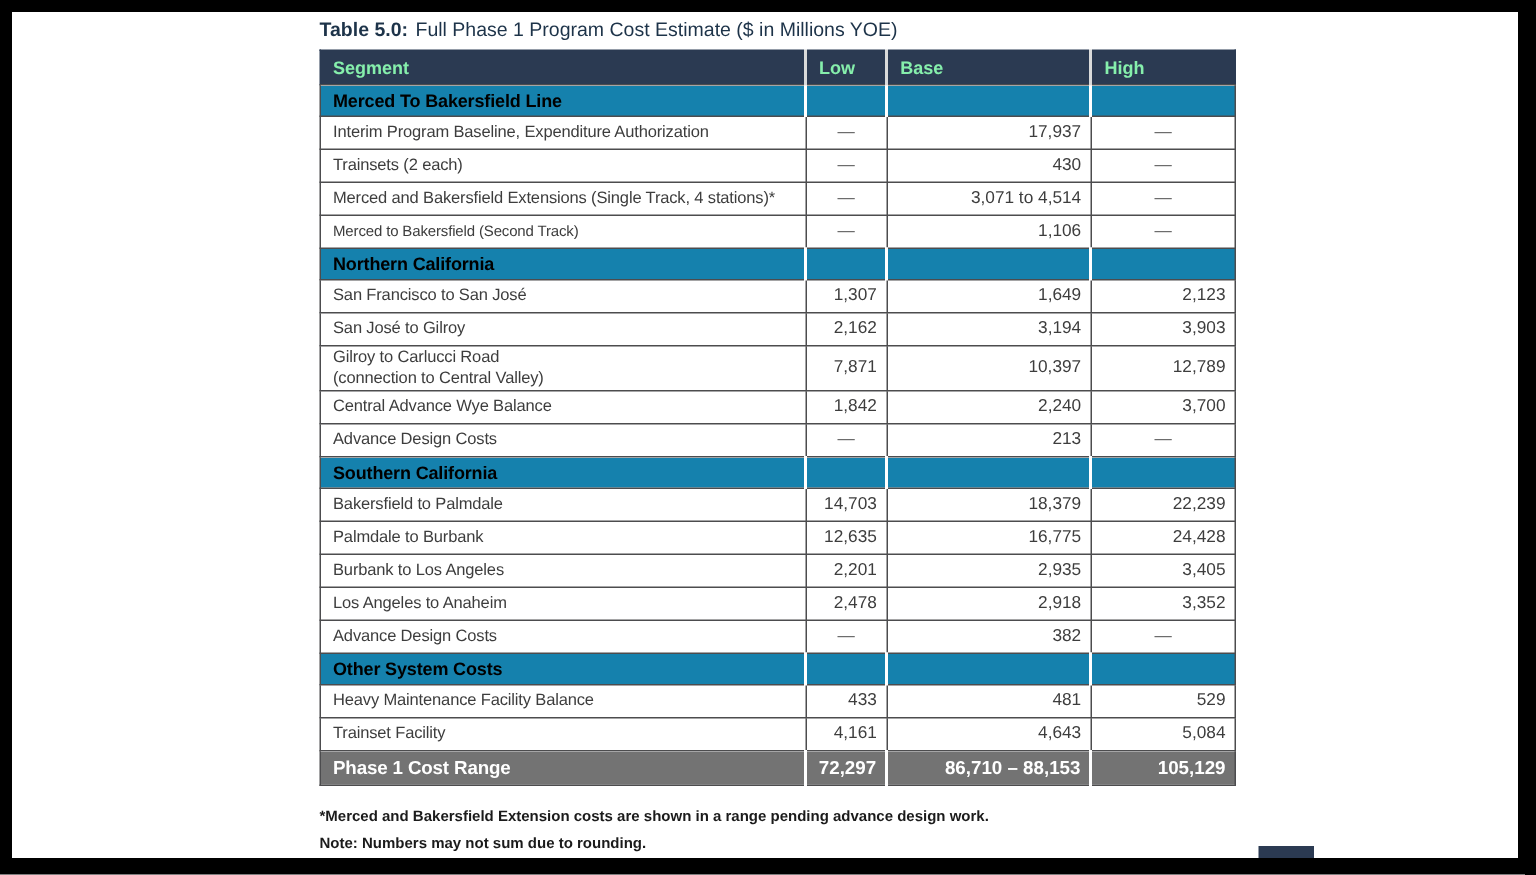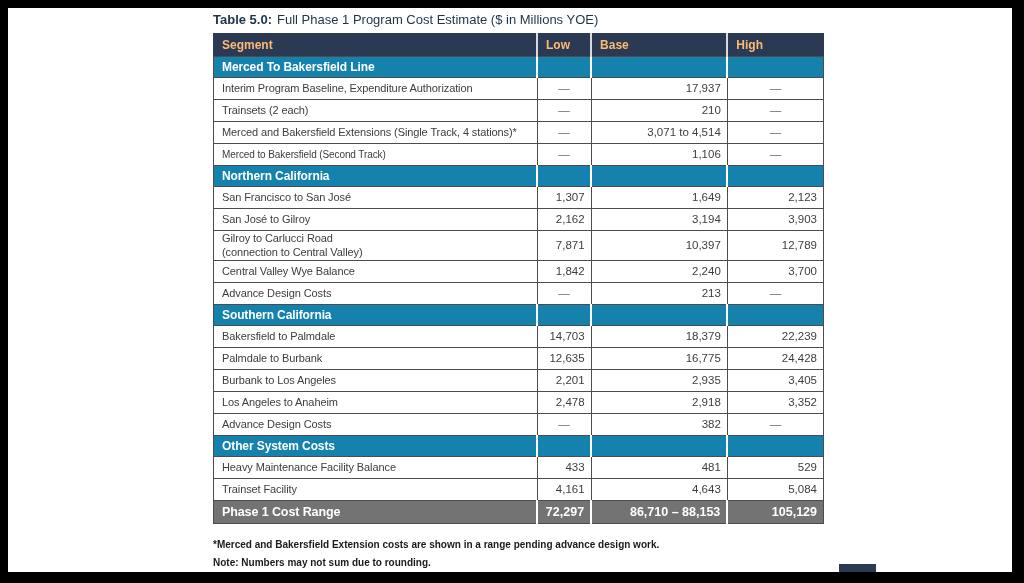--- a/index.html
+++ b/index.html
@@ -29,33 +29,33 @@
     border:1px solid #4c4c4e;
   }
   th, td {
     vertical-align:middle;
     overflow:hidden;
     white-space:nowrap;
     padding:0;
   }
   thead th {
     background:#2b3a52;
-    color:#fdba74;
+    color:#86efac;
     font-size:12px;
     font-weight:bold;
     text-align:left;
     padding-left:8px;
     height:22px;
     border:1px solid #2b3a52;
     border-bottom:1px solid #4c4c4e;
   }
   thead th + th { border-left:2px solid #dadada; }
   tr.section td {
     background:#1581ad;
-    color:#ffffff;
+    color:#000000;
     font-weight:bold;
     font-size:12px;
     height:20px;
     border:1px solid #4c4c4e;
   }
   tr.section td.seg { padding-left:8px; }
   tr.section td + td { border-left:2px solid #ffffff; }
   tr.data td {
     background:#fff;
     border:1px solid #4c4c4e;
@@ -126,21 +126,21 @@
           </tr>
           <tr class="data">
             <td class="seg">Interim Program Baseline, Expenditure Authorization</td>
             <td class="dash">—</td>
             <td class="num">17,937</td>
             <td class="dash">—</td>
           </tr>
           <tr class="data">
             <td class="seg">Trainsets (2 each)</td>
             <td class="dash">—</td>
-            <td class="num">210</td>
+            <td class="num">430</td>
             <td class="dash">—</td>
           </tr>
           <tr class="data">
             <td class="seg">Merced and Bakersfield Extensions (Single Track, 4 stations)*</td>
             <td class="dash">—</td>
             <td class="num">3,071 to 4,514</td>
             <td class="dash">—</td>
           </tr>
           <tr class="data condensed">
             <td class="seg">Merced to Bakersfield (Second Track)</td>
@@ -166,21 +166,21 @@
             <td class="num">3,194</td>
             <td class="num">3,903</td>
           </tr>
           <tr class="data">
             <td class="seg">Gilroy to Carlucci Road<br>(connection to Central Valley)</td>
             <td class="num">7,871</td>
             <td class="num">10,397</td>
             <td class="num">12,789</td>
           </tr>
           <tr class="data">
-            <td class="seg">Central Valley Wye Balance</td>
+            <td class="seg">Central Advance Wye Balance</td>
             <td class="num">1,842</td>
             <td class="num">2,240</td>
             <td class="num">3,700</td>
           </tr>
           <tr class="data">
             <td class="seg">Advance Design Costs</td>
             <td class="dash">—</td>
             <td class="num">213</td>
             <td class="dash">—</td>
           </tr>

